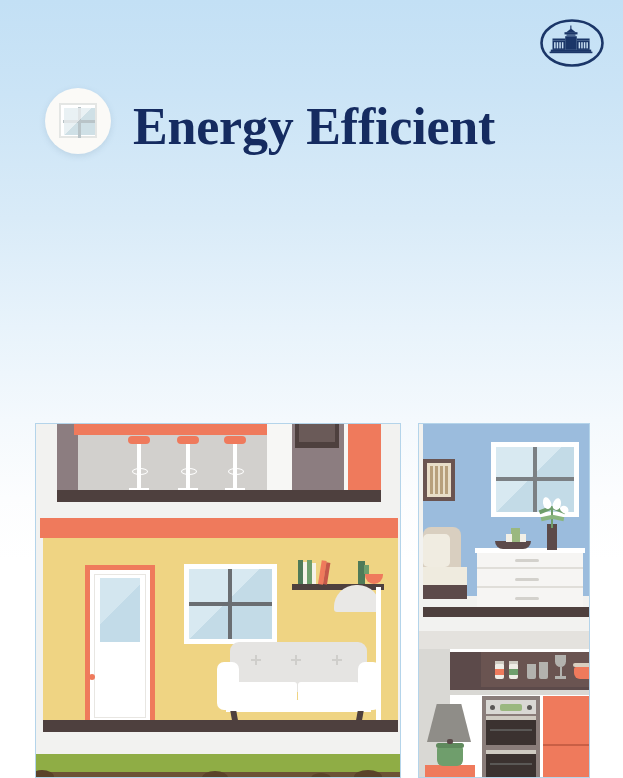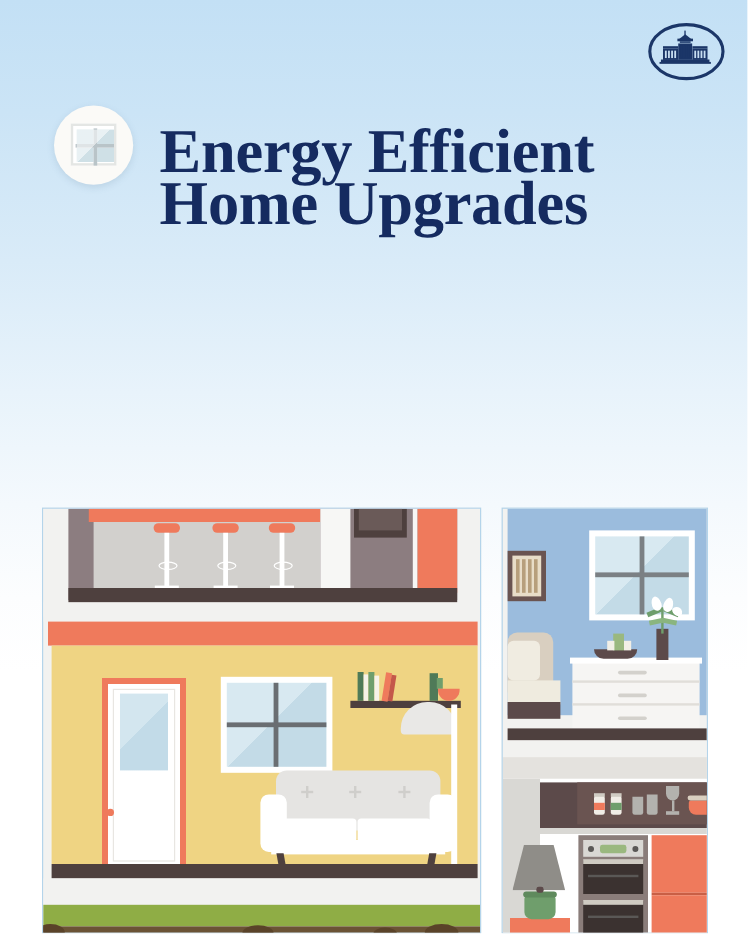--- a/index.html
+++ b/index.html
@@ -167,21 +167,20 @@
       <div class="pane bl"></div>
       <div class="pane br"></div>
       <div class="mull-v"></div>
       <div class="mull-h"></div>
       <div class="gleam"></div>
     </div>
   </div>
 
   <h1 class="title">
     <span>Energy Efficient</span>
-    <span class="l2">Home Upgrades</span>
   </h1>
 
 
   <div class="panel panel-left">
 
     <div class="shape" style="left:0;top:0;width:366px;height:90px;background:#f2f2f0;"></div>
     <div class="shape" style="left:21px;top:0;width:324px;height:76px;background:#8c7d80;"></div>
     <div class="shape" style="left:42px;top:0;width:189px;height:70px;background:#d2d0cd;"></div>
     <div class="shape" style="left:38px;top:0;width:193px;height:11px;background:#ef7a5c;"></div>
     <div class="shape" style="left:231px;top:0;width:25px;height:70px;background:#f7f7f5;"></div>

